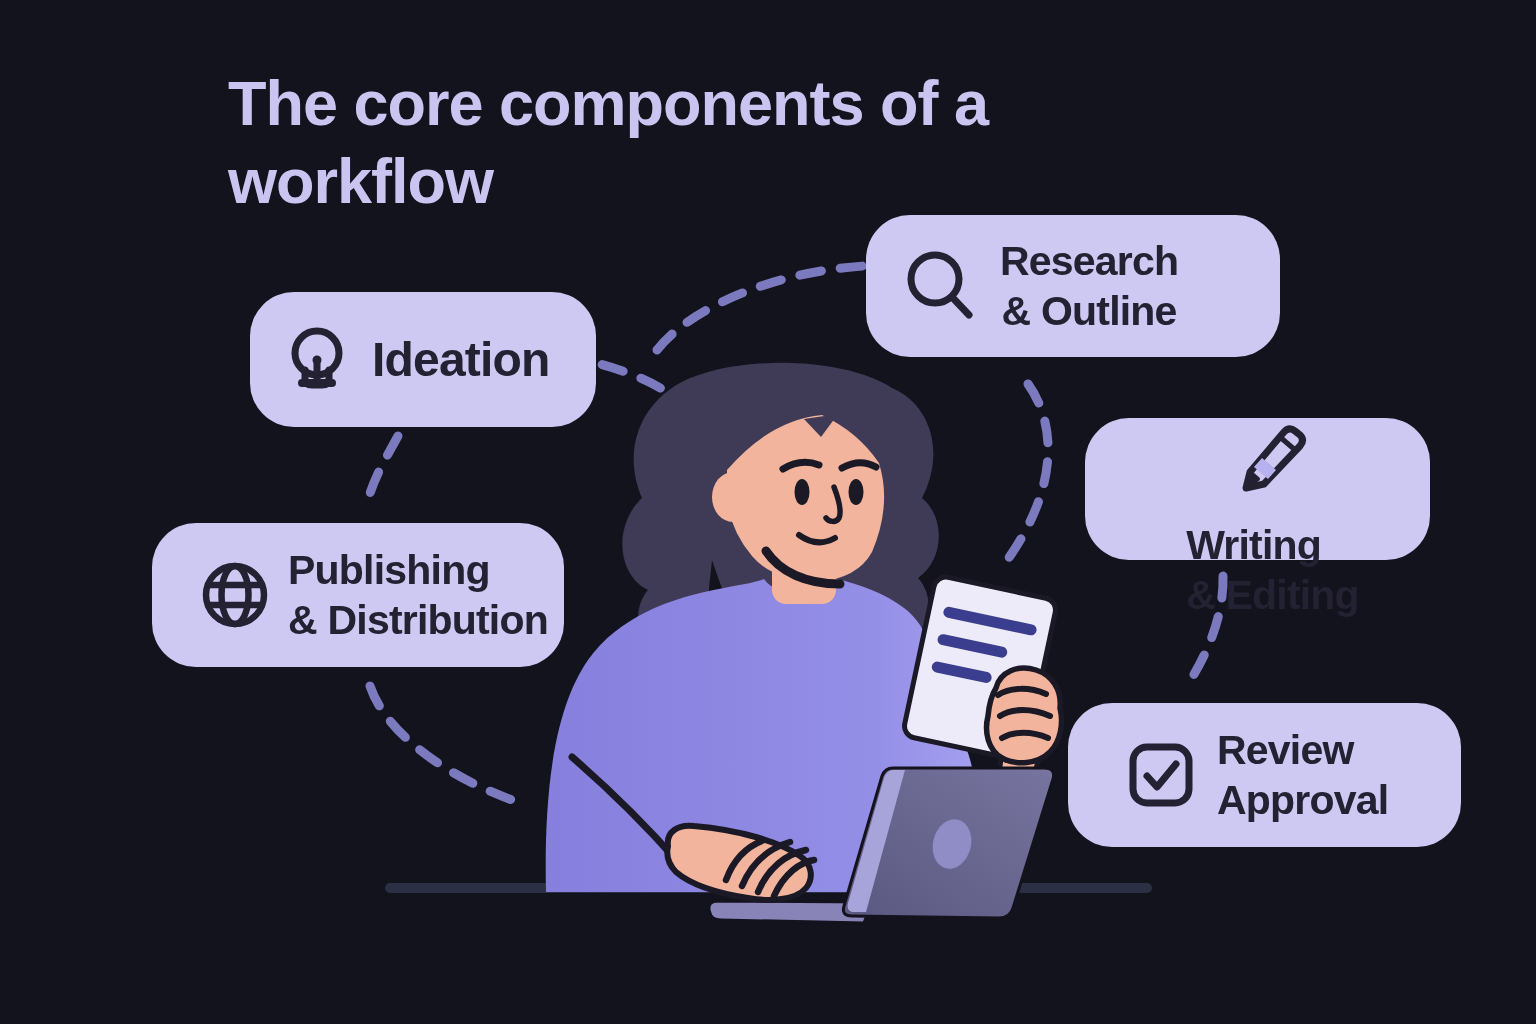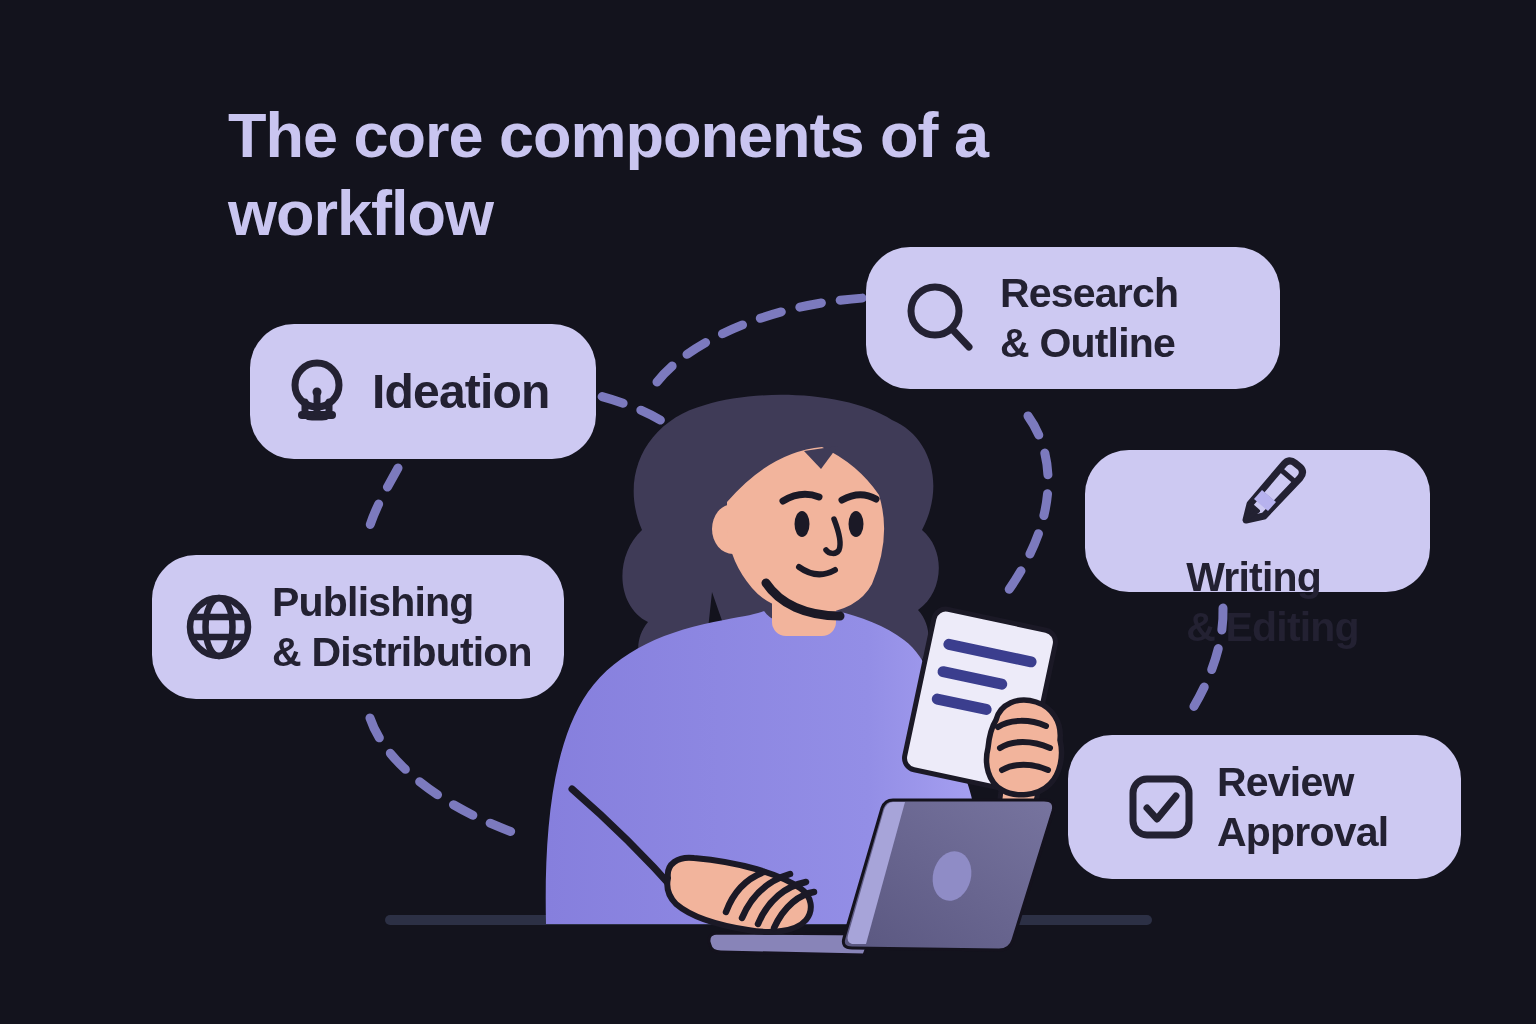--- a/index.html
+++ b/index.html
@@ -1,36 +1,36 @@
 <!DOCTYPE html>
 <html><head>
 <meta charset="utf-8">
 <style>
   html,body{margin:0;padding:0;}
   body{background:#13131d;font-family:"Liberation Sans","DejaVu Sans",sans-serif;}
-  #stage{position:relative;width:1536px;height:956px;background:#13131d;overflow:hidden;margin-top:32px;}
+  #stage{position:relative;width:1536px;height:956px;background:#13131d;overflow:hidden;}
 
   #illo{position:absolute;left:0;top:0;width:1536px;height:1024px;}
 
   .title{position:absolute;left:228px;top:64px;color:#c9c5f0;font-weight:700;
          font-size:63px;line-height:78px;letter-spacing:-1px;}
 
   .card{position:absolute;background:#cdc9f2;border-radius:44px;display:flex;
         align-items:center;color:#232132;}
   .card .icon{flex:0 0 auto;display:flex;align-items:center;justify-content:center;}
   .card .labels{font-weight:700;white-space:nowrap;letter-spacing:-0.8px;}
   .card .labels div{line-height:50px;}
   .card-single .labels div{line-height:1;}
 
   #card-ideation{left:250px;top:292px;width:310px;height:135px;padding-left:36px;gap:24px;}
   #card-ideation .labels{font-size:44px;}
-  #card-research{left:866px;top:215px;width:374px;height:142px;padding-left:40px;gap:24px;}
+  #card-research{left:866px;top:215px;width:374px;height:142px;padding-left:40px;gap:24px;text-align:center;}
   #card-writing{left:1085px;top:418px;width:315px;height:142px;padding-left:30px;gap:22px;flex-direction:column;}
   #card-review{left:1068px;top:703px;width:332px;height:144px;padding-left:61px;gap:24px;}
-  #card-publishing{left:152px;top:523px;width:380px;height:144px;padding-left:32px;gap:18px;}
+  #card-publishing{left:152px;top:523px;width:380px;height:144px;padding-left:32px;gap:18px;justify-content:center;}
   .card .labels{font-size:41px;}
   #card-ideation .labels{font-size:48px;}
 
   .ic{display:block;}
 </style>
 </head>
 <body>
 
 <div id="stage">
 

